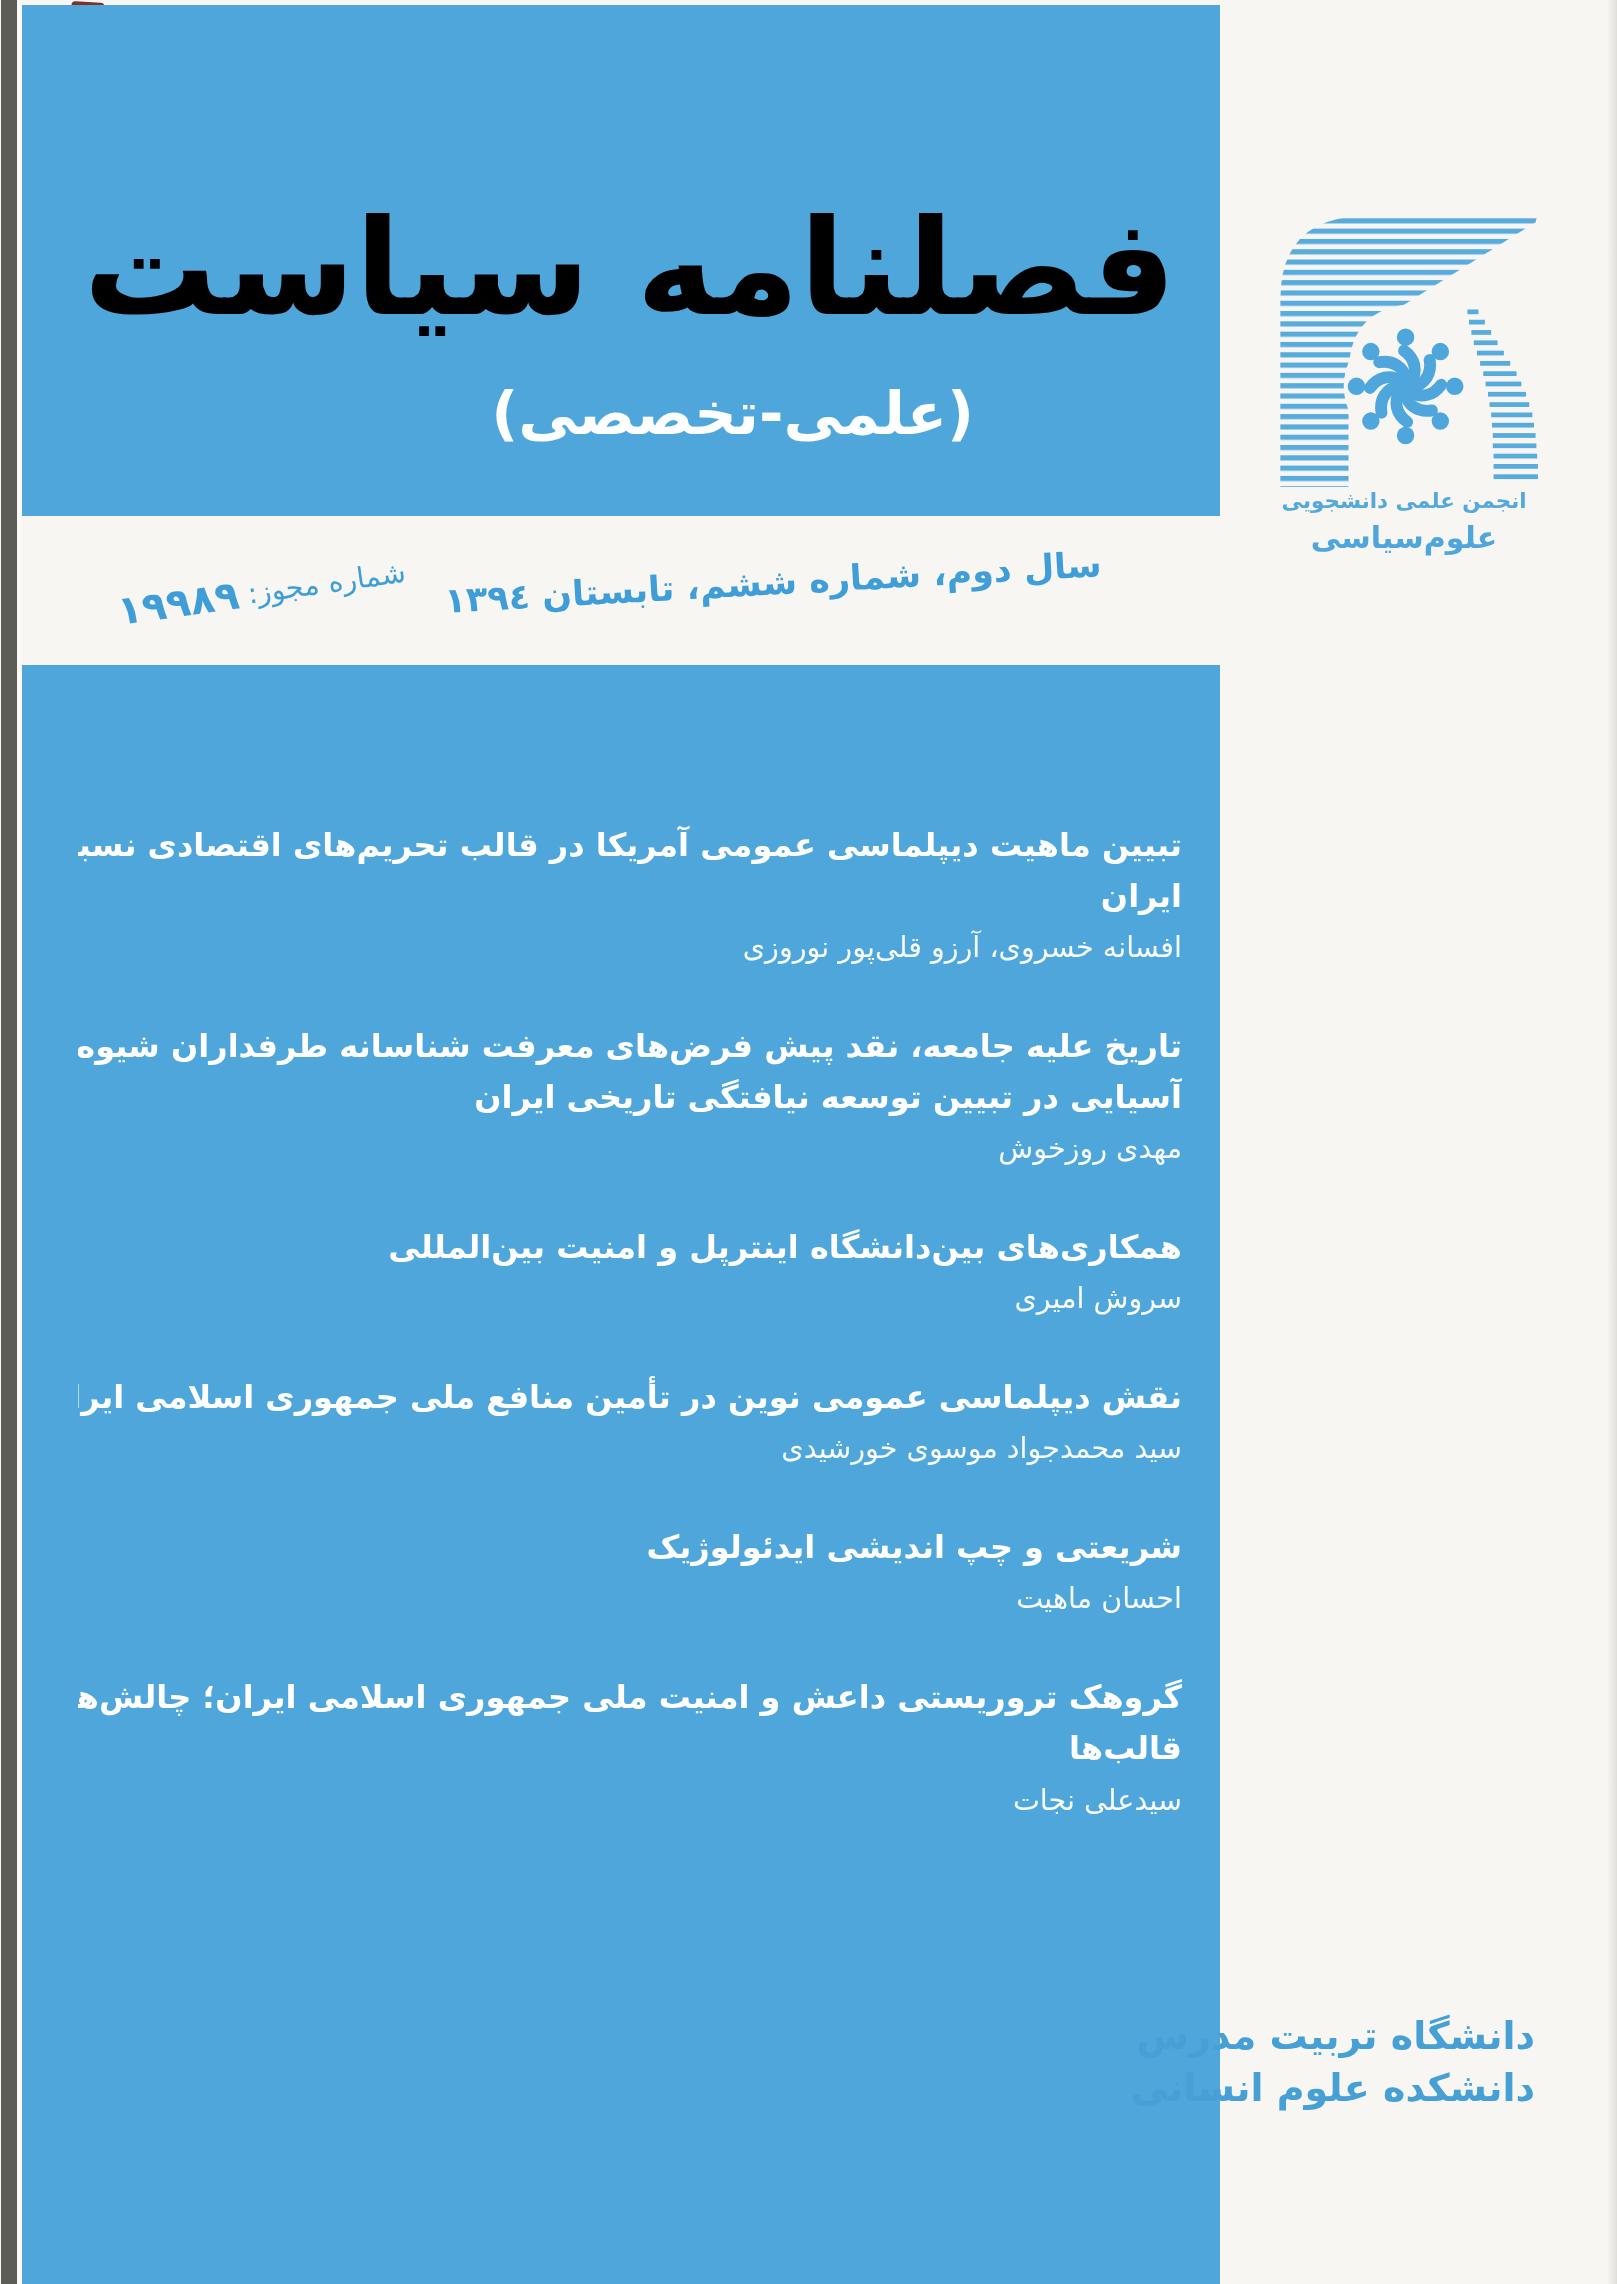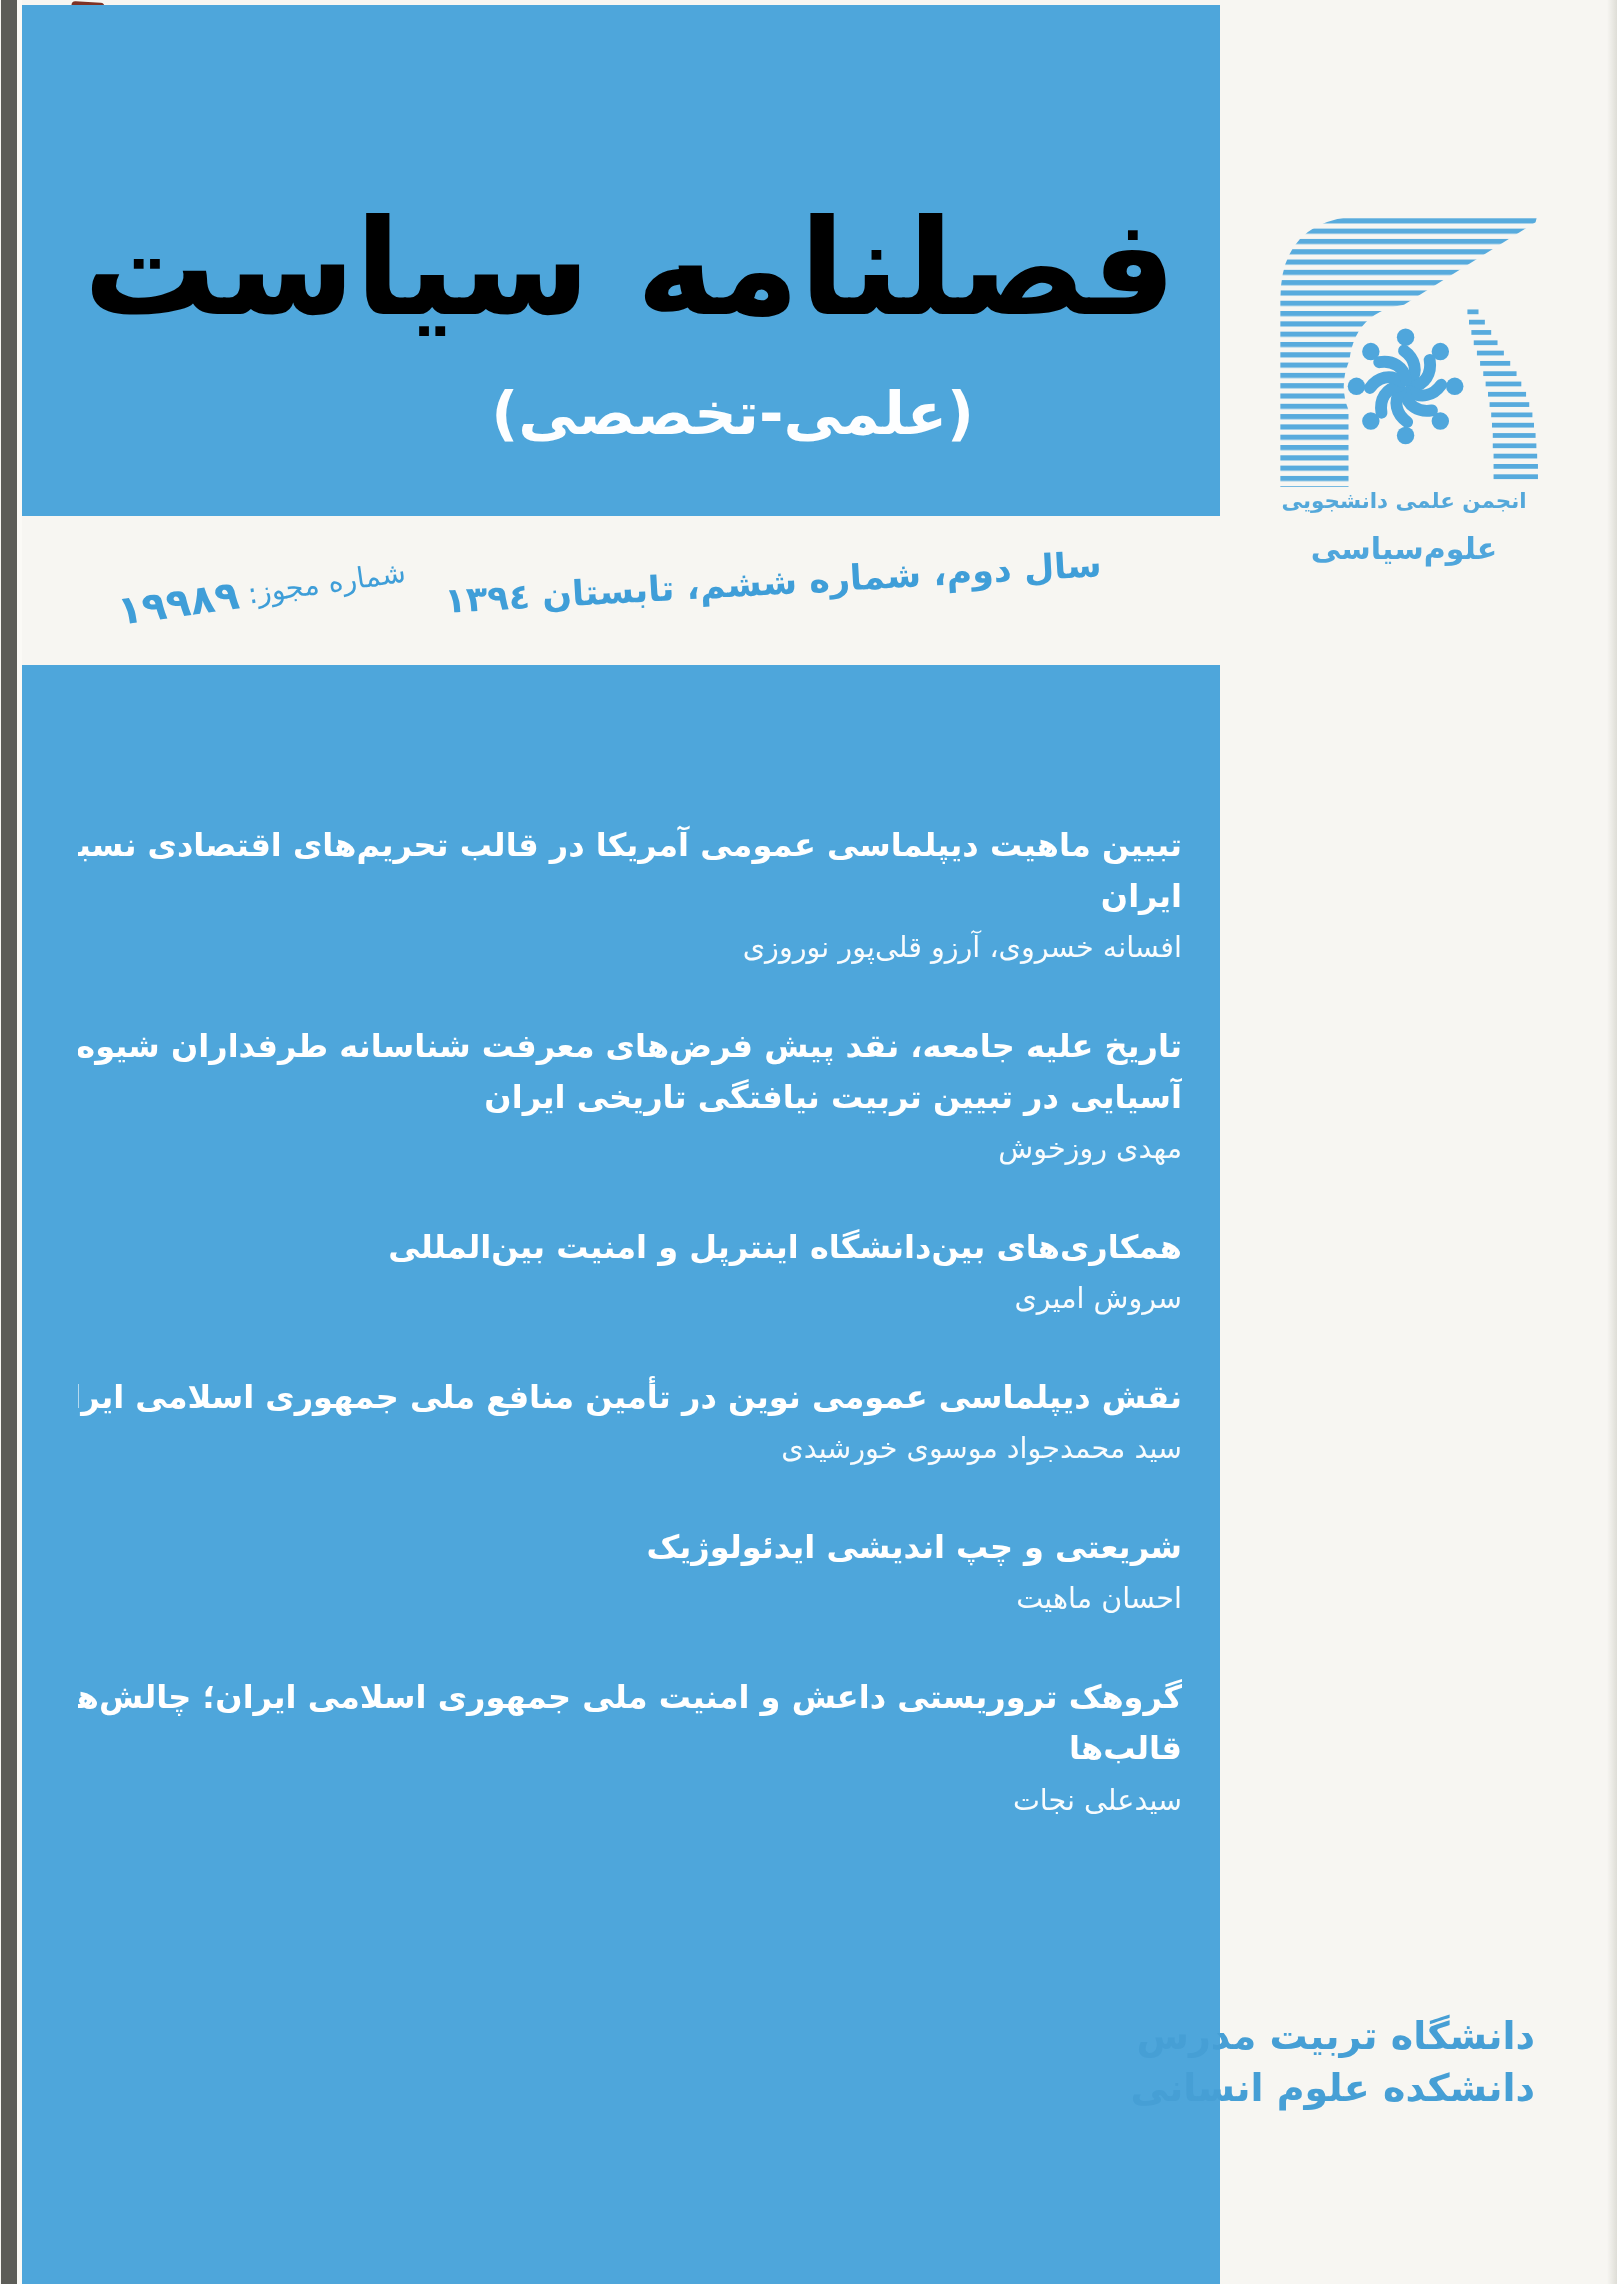--- a/index.html
+++ b/index.html
@@ -38,21 +38,21 @@
     position:absolute;left:111px;top:568px;width:301px;
     text-align:center;font-size:28.6px;color:#3f9ed8;
     transform:rotate(-8deg);white-space:nowrap;
   }
   .license-line .license-number{font-size:40px;font-weight:bold;vertical-align:-3.2px;}
 
   
   .logo-box{position:absolute;left:1269px;top:208px;width:270px;text-align:center;}
   .logo-box svg{display:block;}
   .logo-caption-1{margin-top:1px;font-size:21.4px;font-weight:bold;color:#54a8da;line-height:1.2;}
-  .logo-caption-2{margin-top:17px;font-size:30px;font-weight:bold;color:#4fa6dc;line-height:1.2;}
+  .logo-caption-2{margin-top:6px;font-size:30px;font-weight:bold;color:#4fa6dc;line-height:1.2;}
 
   
   .article-list{
     position:absolute;top:155px;right:38px;left:56px;
     direction:rtl;text-align:right;overflow:hidden;
   }
   .article{margin-bottom:56px;}
   .title-line{
     font-size:32px;font-weight:bold;color:#ffffff;
     line-height:51px;white-space:nowrap;
@@ -163,21 +163,21 @@
     <div class="article-title">
           <div class="title-line">تبیین ماهیت دیپلماسی عمومی آمریکا در قالب تحریم‌های اقتصادی نسبت به</div>
           <div class="title-line">ایران</div>
         </div>
     <div class="article-authors">افسانه خسروی، آرزو قلی‌پور نوروزی</div>
   </div>
 
   <div class="article">
     <div class="article-title">
           <div class="title-line">تاریخ علیه جامعه، نقد پیش فرض‌های معرفت شناسانه طرفداران شیوه تولید</div>
-          <div class="title-line">آسیایی در تبیین تربیت نیافتگی تاریخی ایران</div>
+          <div class="title-line">آسیایی در تبیین توسعه نیافتگی تاریخی ایران</div>
         </div>
     <div class="article-authors">مهدی روزخوش</div>
   </div>
 
   <div class="article">
     <div class="article-title">
           <div class="title-line">همکاری‌های بین‌دانشگاه اینترپل و امنیت بین‌المللی</div>
         </div>
     <div class="article-authors">سروش امیری</div>
   </div>

